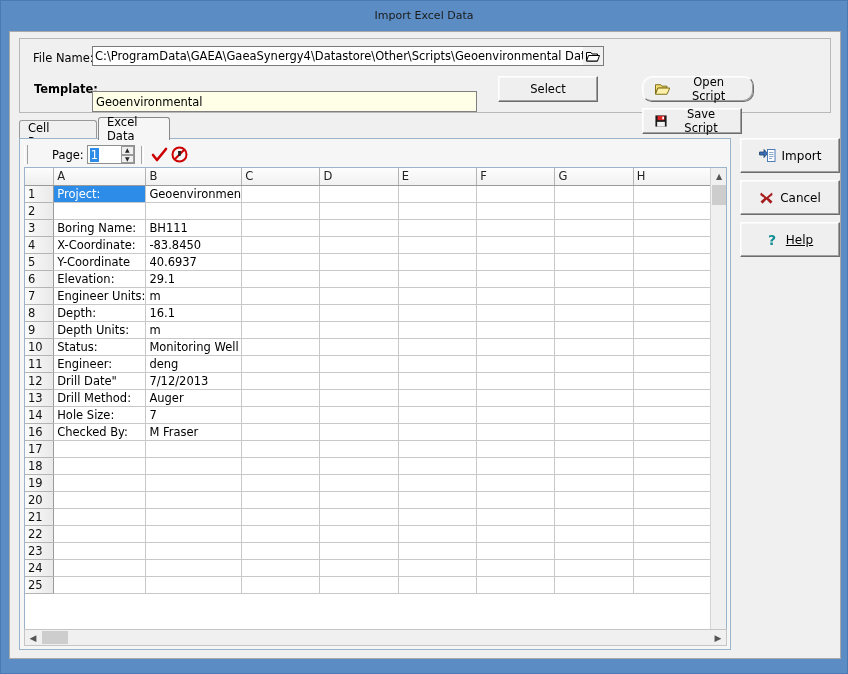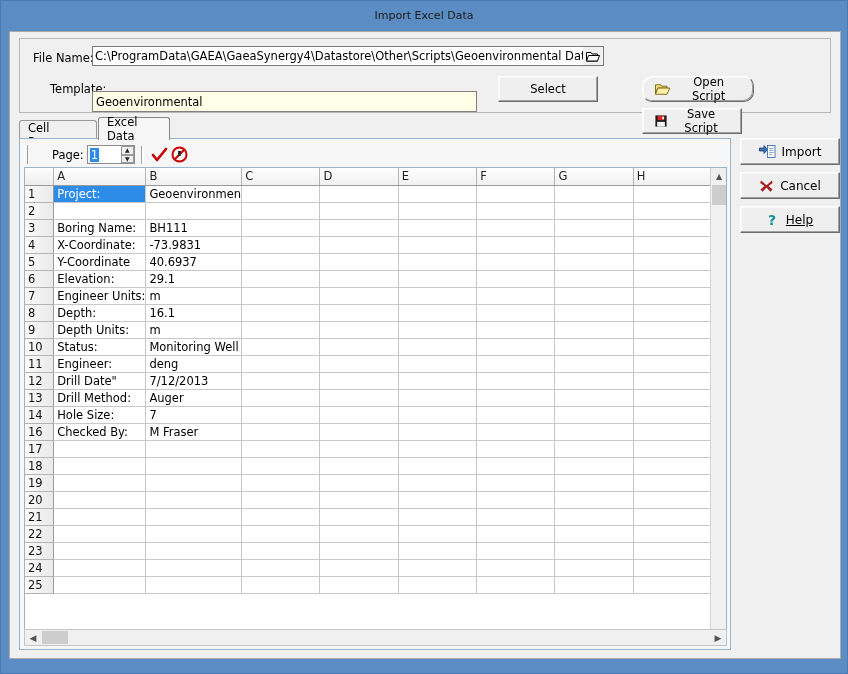--- a/index.html
+++ b/index.html
@@ -59,21 +59,21 @@
   }
 
   .field-label {
     position: absolute;
     font-size: 11.5px;
     color: #000;
     white-space: nowrap;
   }
 
   #lbl-filename { left: 13px; top: 12px; }
-  #lbl-template { left: 30px; top: 43px; }
+  #lbl-template { left: 14px; top: 43px; font-weight: bold; }
 
   #filename-wrap {
     position: absolute;
     left: 72px;
     top: 7px;
     width: 512px;
     height: 20px;
     background: #ffffff;
     border: 1px solid #7a7a7a;
     box-sizing: border-box;
@@ -432,21 +432,21 @@
 
   
   #cmdcol {
     position: absolute;
     left: 730px;
     top: 106px;
     width: 100px;
   }
   .cmdbtn {
     width: 100px;
-    height: 27px;
+    height: 35px;
     margin-bottom: 7px;
     font-size: 12px;
   }
 
   .ul { text-decoration: underline; }
 </style>
 </head>
 <body>
 
 <div id="window">
@@ -598,21 +598,21 @@
                 <td></td>
                 <td></td>
                 <td></td>
                 <td></td>
                 <td></td>
                 <td></td>
               </tr>
               <tr>
                 <td class="rowhdr">4</td>
                 <td>X-Coordinate:</td>
-                <td>-73.9831</td>
+                <td>-83.8450</td>
                 <td></td>
                 <td></td>
                 <td></td>
                 <td></td>
                 <td></td>
                 <td></td>
                 <td></td>
               </tr>
               <tr>
                 <td class="rowhdr">5</td>

